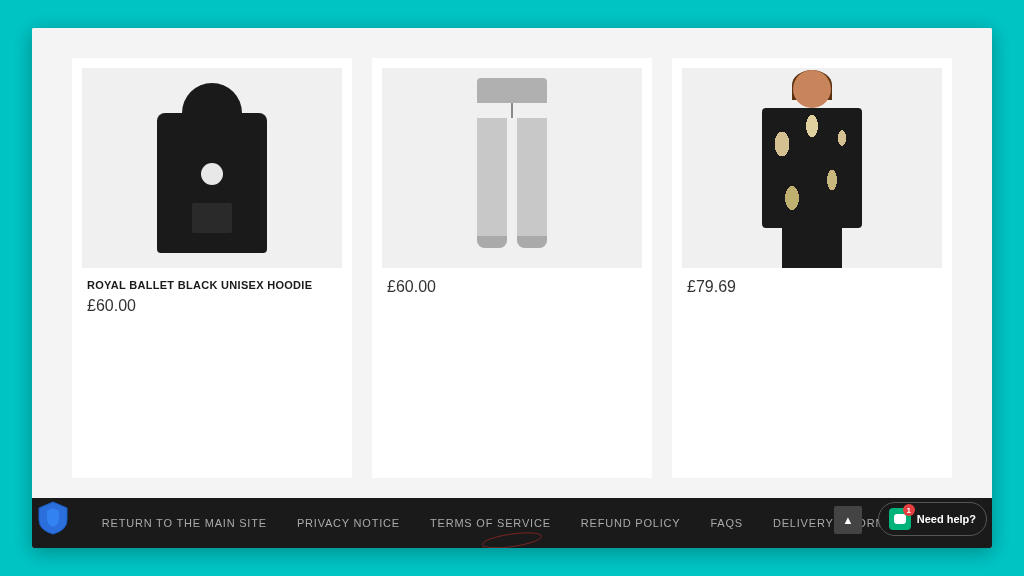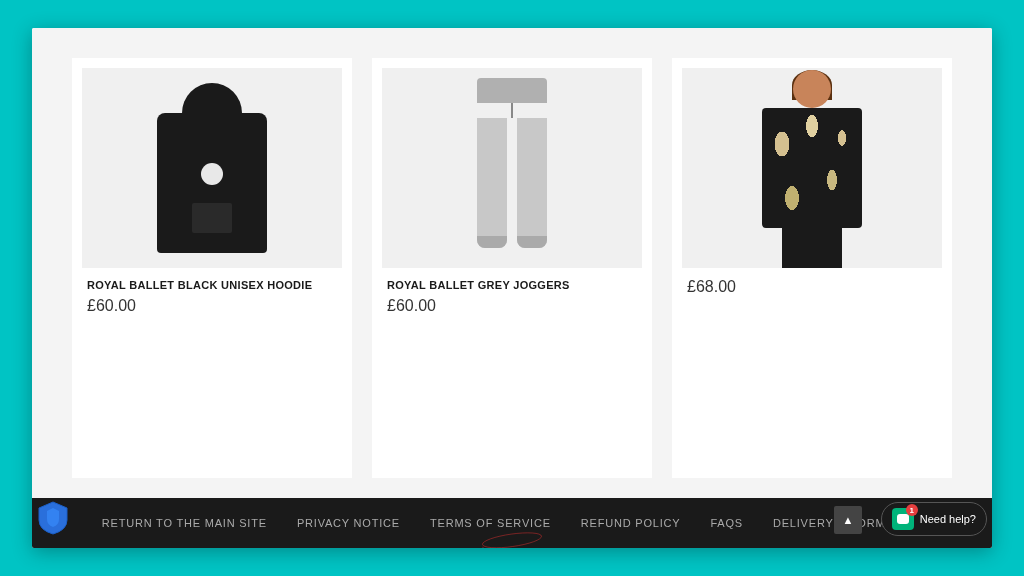--- a/index.html
+++ b/index.html
@@ -379,21 +379,21 @@
       color: #fff;
       font-size: 8px;
       display: flex;
       align-items: center;
       justify-content: center;
       font-weight: bold;
     }
     .need-help-text {
       color: #fff;
       font-size: 11px;
-      font-weight: 400;
+      font-weight: 700;
     }
 
     
     .shield-icon {
       position: absolute;
       left: 5px;
       bottom: 8px;
     }
 
     
@@ -437,39 +437,38 @@
           <div class="joggers-gap"></div>
           <div class="joggers-left-leg">
             <div class="joggers-cuff-l"></div>
           </div>
           <div class="joggers-right-leg">
             <div class="joggers-cuff-r"></div>
           </div>
         </div>
       </div>
       <div class="product-info">
-        <div class="product-name">ROYAL BALLET GREY JOGGERS</div>
         <div class="product-price">£60.00</div>
       </div>
     </div>
 
 
     <div class="product-card">
       <div class="product-image-area">
         <div class="stork-person">
           <div class="stork-hair"></div>
           <div class="stork-head"></div>
           <div class="stork-kimono">
             <div class="stork-pattern"></div>
           </div>
           <div class="stork-pants"></div>
         </div>
       </div>
       <div class="product-info">
-        <div class="product-price">£68.00</div>
+        <div class="product-price">£79.69</div>
       </div>
     </div>
 
   </div>
 
   <div class="footer">
 
     <a class="footer-link">RETURN TO THE MAIN SITE</a>
     <a class="footer-link">PRIVACY NOTICE</a>
     <a class="footer-link">TERMS OF SERVICE</a>

